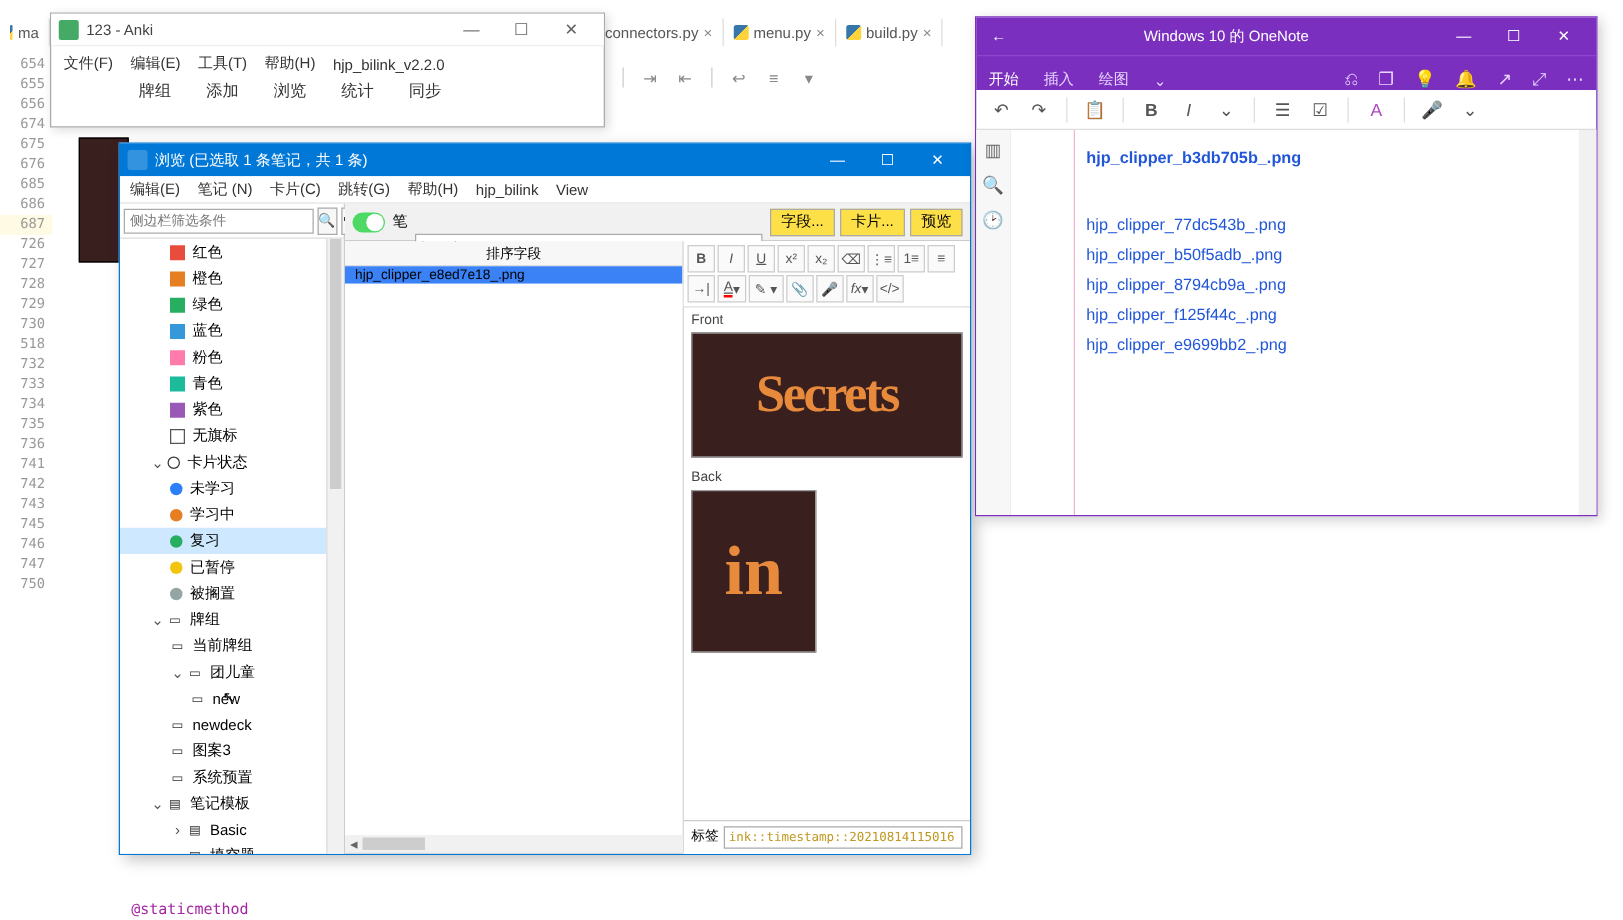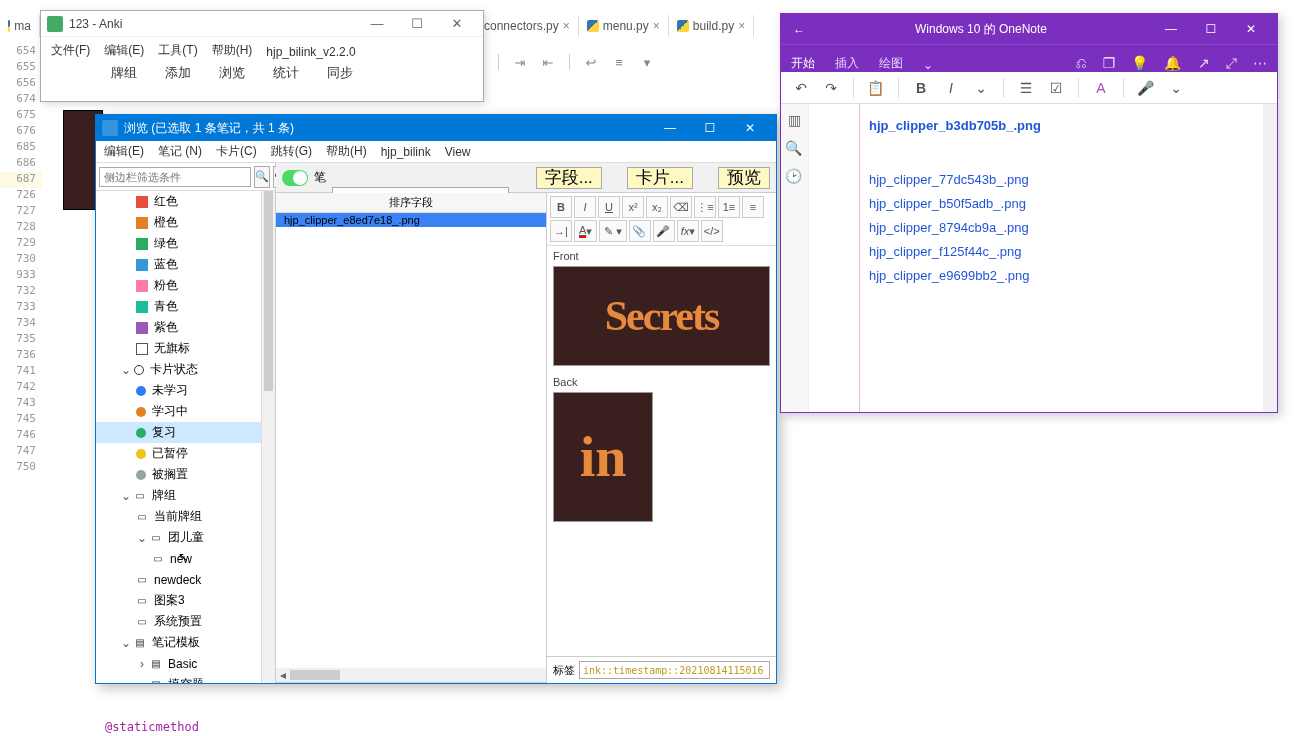--- a/index.html
+++ b/index.html
@@ -57,38 +57,38 @@
 .noflag { width:12px;height:12px;border:1px solid #555;margin-right:6px;position:relative; }
 
 .ab-main { flex:1; display:flex; flex-direction:column; background:#fff; }
 .ab-search-row { height:30px; display:flex; align-items:center; padding:3px 6px; gap:6px; background:#f1f1f1; border-bottom:1px solid #ccc; }
 .toggle { position:relative; width:26px;height:16px;background:#4cd964;border-radius:8px; }
 .toggle::after{content:"";position:absolute;right:1px;top:1px;width:14px;height:14px;background:#fff;border-radius:50%;}
 .ab-search-row select, .ab-search-row input { height:22px; border:1px solid #aaa; font-size:11px; padding:0 4px;margin-top:41px; }
 .ab-search-row .search-box { flex:1; min-width:100px; }
 
 .ab-right-btns { display:flex; gap:4px; margin-left:auto; }
-.btn { height:22px; padding:0 8px; background:#fef9c3; border:1px solid #aaa; font-size:17px; display:flex; align-items:center;margin-left:21px; }
+.btn { height:22px; padding:0 8px; background:#fde047; border:1px solid #aaa; font-size:12px; display:flex; align-items:center; }
 .ab-list-header { height:20px; display:flex; align-items:center; justify-content:center; background:#f7f7f7; border-bottom:1px solid #ddd; font-size:11px; }
 .ab-list-row { height:14px; display:flex; align-items:center; padding:0 8px; font-size:11px; background:#3b82f6; }
 .ab-list-spacer { flex:1; background:#fff; border-bottom:1px solid #ccc; position:relative; }
 .ab-hscroll { position:absolute; left:0; right:0; bottom:0; height:14px; background:#f1f1f1; display:flex; align-items:center; }
 .ab-hscroll .arrow { width:14px; text-align:center; color:#666; }
 .ab-hscroll .thumb { width:50px; height:10px; background:#cdcdcd; }
 
 .ab-editor { width: 230px; border-left:1px solid #ccc; display:flex; flex-direction:column; background:#fff; }
 .ab-ed-tools { display:flex; flex-wrap:wrap; gap:2px; padding:3px; background:#fff; border-bottom:1px solid #ddd; }
 .tool { width:22px;height:22px;border:1px solid #ccc;background:#fafafa;display:flex;align-items:center;justify-content:center;font-size:11px;color:#555; }
 .tool.wide{width:auto;padding:0 4px;}
 .field-label { font-size:11px;color:#444;padding:4px 6px 2px; }
 .field-img { margin:2px 6px 6px; border:1px solid #999; height:100px; background:#3a1f1f; display:flex; align-items:center; justify-content:center; position:relative; }
 .field-img.back { height:130px; width:100px; }
 .secrets { font-family: Georgia, serif; font-weight:bold; font-size:42px; color:#e88a3c; letter-spacing:-2px; }
 .in-txt { font-family: Georgia, serif; font-weight:bold; font-size:56px; color:#e88a3c; line-height:1; }
-.tag-row { display:flex; align-items:center; gap:4px; padding:4px 6px; font-size:11px; border-top:1px solid #ccc;margin-top:15px; }
+.tag-row { display:flex; gap:4px; padding:4px 6px; font-size:11px; border-top:1px solid #ccc;margin-top:15px; }
 .tag-row input { flex:1; height:18px; border:1px solid #aaa; font-family:Consolas,monospace; font-size:10px; padding:0 3px; background:#fff; color:#c09820; }
 
 
 .secrets-strip { position:absolute; top:110px; left:63px; width:40px; height:100px; background:#3a1f1f; border:1px solid #000; z-index:0; }
 
 
 .onenote { position:absolute; top:13px; left:780px; width:498px; height:400px; background:#fff; border:1px solid #7b2fbf; box-shadow:3px 3px 10px rgba(0,0,0,.2); z-index:5; }
 .on-tb { height:30px; background:#7b2fbf; color:#fff; display:flex; align-items:center; padding:0 6px; font-size:12px; }
 .on-back { width:24px; text-align:center; }
 .on-title { flex:1; text-align:center; }
@@ -164,21 +164,21 @@
       <div>675</div>
       <div>676</div>
       <div>685</div>
       <div>686</div>
       <div class="hl">687</div>
       <div>726</div>
       <div>727</div>
       <div>728</div>
       <div>729</div>
       <div>730</div>
-      <div>933</div>
+      <div>518</div>
       <div>732</div>
       <div>733</div>
       <div>734</div>
       <div>735</div>
       <div>736</div>
       <div>741</div>
       <div>742</div>
       <div>743</div>
       <div>745</div>
       <div>746</div>

